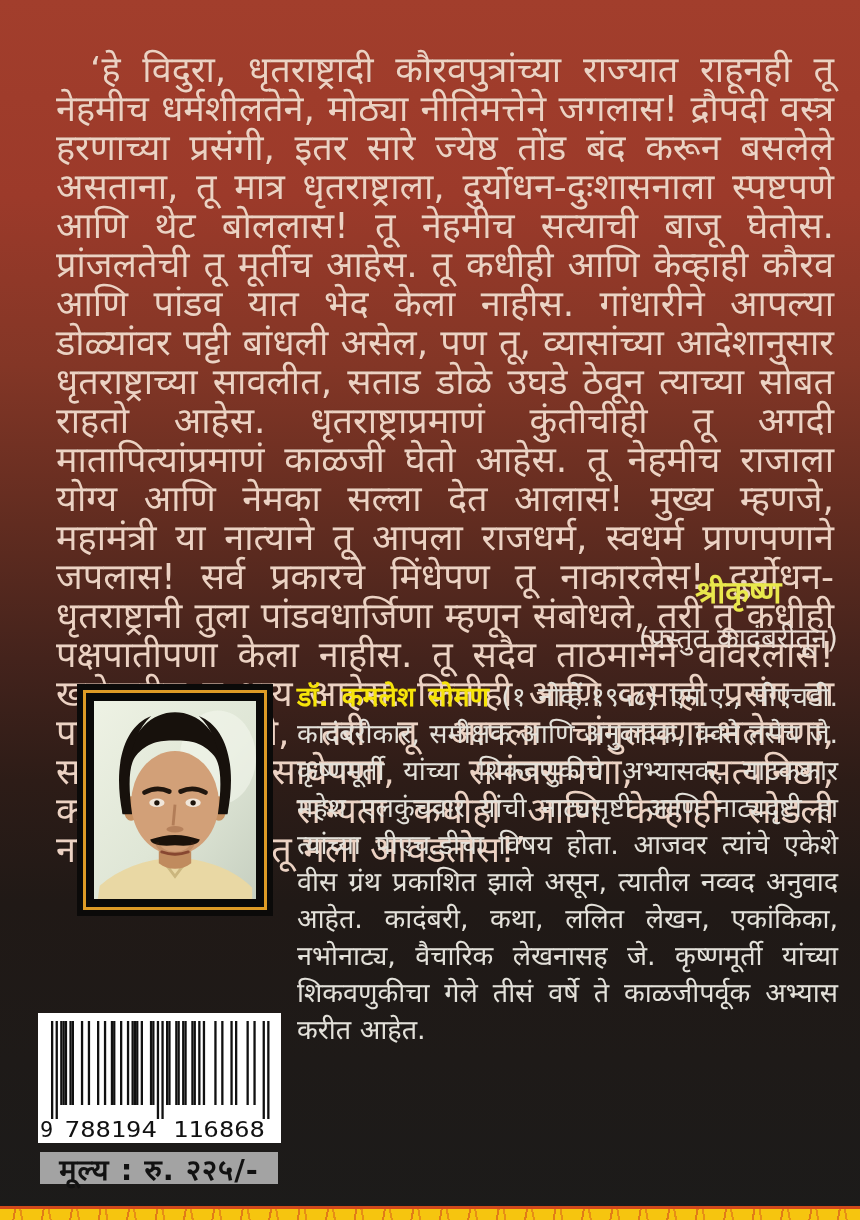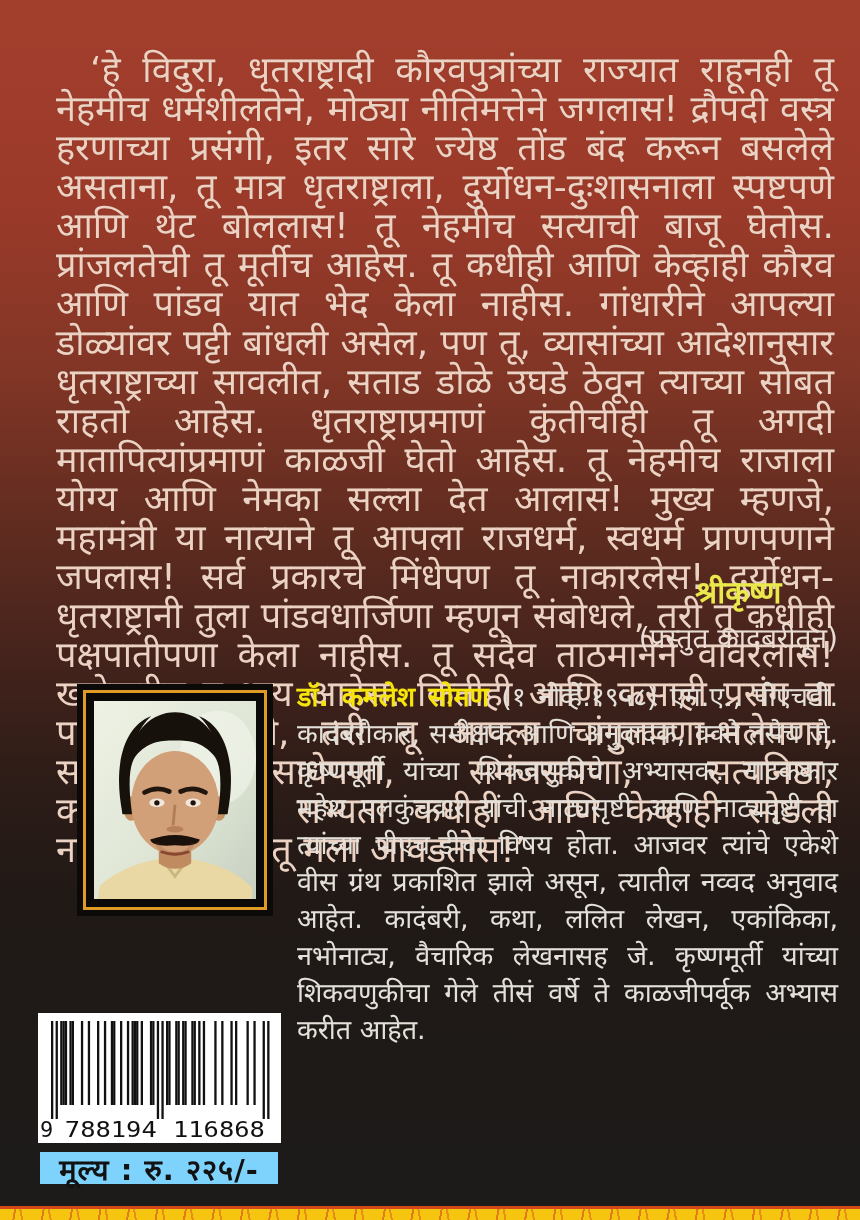--- a/index.html
+++ b/index.html
@@ -30,21 +30,21 @@
   .photo-inner{width:100%;height:100%;box-sizing:border-box;border:3px solid var(--frame-border,#de9b26);padding:8px;background:#0b0a09;}
   .photo-inner svg{width:100%;height:100%;display:block;}
   .bio{
     flex:1;margin:-6px 0 0 0;font-size:27px;line-height:37px;text-align:justify;
     color:var(--bio-text,#e3e1da);
   }
   .bio .name{color:var(--author-name-yellow,#f6e40a);font-weight:bold;}
   .barcode-box{position:absolute;left:38px;top:1013px;width:243px;height:130px;background:#ffffff;}
   .barcode-box svg{width:100%;height:100%;display:block;}
   .price-box{
-    position:absolute;left:40px;top:1152px;width:238px;height:32px;background:#7dd3fc;
+    position:absolute;left:40px;top:1152px;width:238px;height:32px;background:#a3a3a3;
     display:flex;align-items:center;justify-content:center;
     color:#121212;font-size:29px;font-weight:bold;letter-spacing:1px;
   }
   .bottom-strip{
     position:absolute;left:0;right:0;bottom:0;height:14px;box-sizing:border-box;
     border-top:3px solid #d2491a;
     background:
       repeating-linear-gradient(100deg, rgba(224,120,24,0) 0 14px, rgba(224,120,24,.95) 14px 16px, rgba(224,120,24,0) 16px 28px),
       repeating-linear-gradient(-100deg, rgba(224,120,24,0) 0 14px, rgba(224,120,24,.7) 14px 16px, rgba(224,120,24,0) 16px 28px),
       var(--strip-yellow,#f6c50f);

